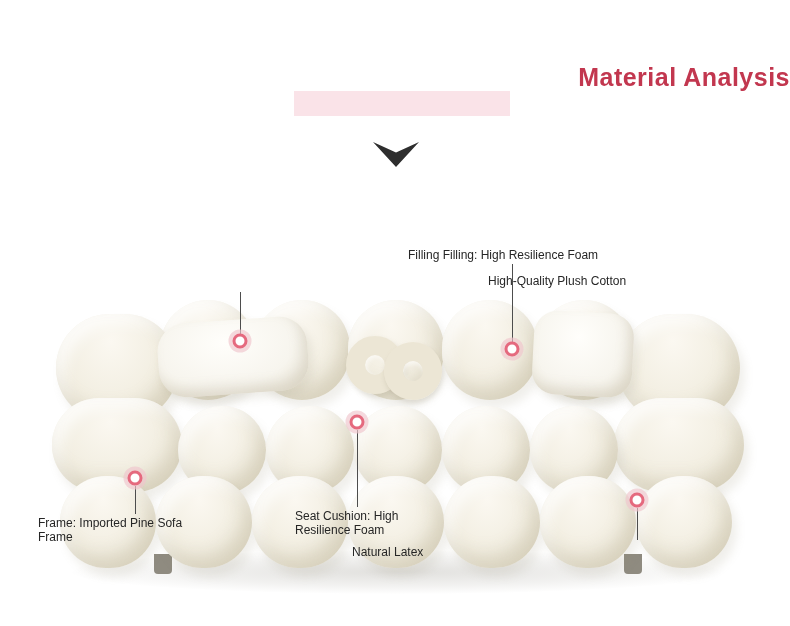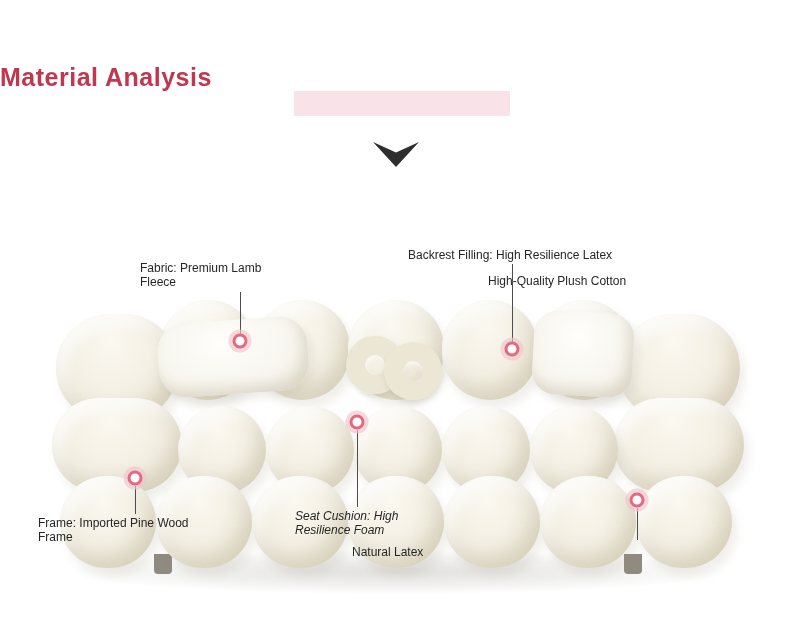--- a/index.html
+++ b/index.html
@@ -4,21 +4,21 @@
 <style>
   html,body{margin:0;padding:0;background:#ffffff;}
   #canvas{
     position:relative;width:790px;height:626px;background:#ffffff;overflow:hidden;
     font-family:"Liberation Sans","DejaVu Sans",sans-serif;
   }
 
   
   #title-hl{position:absolute;left:294px;top:91px;width:216px;height:25px;background:#fae3e8;z-index:1;}
   #page-title{
-    position:absolute;left:0;top:63px;width:100%;text-align:left;
+    position:absolute;left:0;top:63px;width:100%;text-align:right;
     font-size:25px;font-weight:bold;color:#c2374f;letter-spacing:.5px;z-index:2;
   }
   #down-arrow{
     position:absolute;left:373px;top:142px;width:46px;height:25px;background:#2e2e2e;
     clip-path:polygon(0 0,50% 42%,100% 0,50% 100%);z-index:2;
   }
 
   
   #sofa{position:absolute;left:58px;top:298px;width:680px;height:295px;z-index:3;}
   .bubble{
@@ -61,21 +61,21 @@
     background:radial-gradient(ellipse at 50% 50%, rgba(90,85,70,.18) 0%, rgba(90,85,70,.08) 45%, transparent 72%);
   }
 
   
   .lbl{position:absolute;font-size:12px;line-height:1.18;color:#262626;z-index:20;}
   .nowrap{white-space:nowrap;}
   #lbl-fabric{left:140px;top:261px;width:150px;}
   #lbl-backrest{left:408px;top:248px;}
   #lbl-plush{left:488px;top:274px;}
   #lbl-frame{left:38px;top:516px;width:165px;}
-  #lbl-seat{left:295px;top:509px;width:112px;font-style:italic;}
+  #lbl-seat{left:295px;top:509px;width:112px;}
   #lbl-latex{left:352px;top:545px;text-align:right;}
   #lbl-legs{left:543px;top:542px;}
 
   .pline{position:absolute;width:1px;background:#4d4d4d;z-index:19;}
   #line-fabric{left:240px;top:292px;height:42px;}
   #line-backrest{left:512px;top:264px;height:78px;}
   #line-seat{left:357px;top:430px;height:77px;}
   #line-frame{left:135px;top:486px;height:28px;}
   #line-legs{left:637px;top:508px;height:32px;}
 
@@ -140,20 +140,19 @@
   <div class="pline" id="line-seat"></div>
   <div class="pline" id="line-frame"></div>
   <div class="pline" id="line-legs"></div>
 
   <div class="marker" id="mk-fabric"></div>
   <div class="marker" id="mk-backrest"></div>
   <div class="marker" id="mk-seat"></div>
   <div class="marker" id="mk-frame"></div>
   <div class="marker" id="mk-legs"></div>
 
-  <div class="lbl" id="lbl-fabric">Fabric: Premium Lamb Fleece</div>
-  <div class="lbl nowrap" id="lbl-backrest">Backrest Filling: High Resilience Latex</div>
+  <div class="lbl nowrap" id="lbl-backrest">Filling Filling: High Resilience Foam</div>
   <div class="lbl nowrap" id="lbl-plush">High-Quality Plush Cotton</div>
-  <div class="lbl" id="lbl-frame">Frame: Imported Pine Wood Frame</div>
+  <div class="lbl" id="lbl-frame">Frame: Imported Pine Sofa Frame</div>
   <div class="lbl" id="lbl-seat">Seat Cushion: High Resilience Foam</div>
   <div class="lbl nowrap" id="lbl-latex">Natural Latex</div>
 
 </div>
 
 </body></html>

